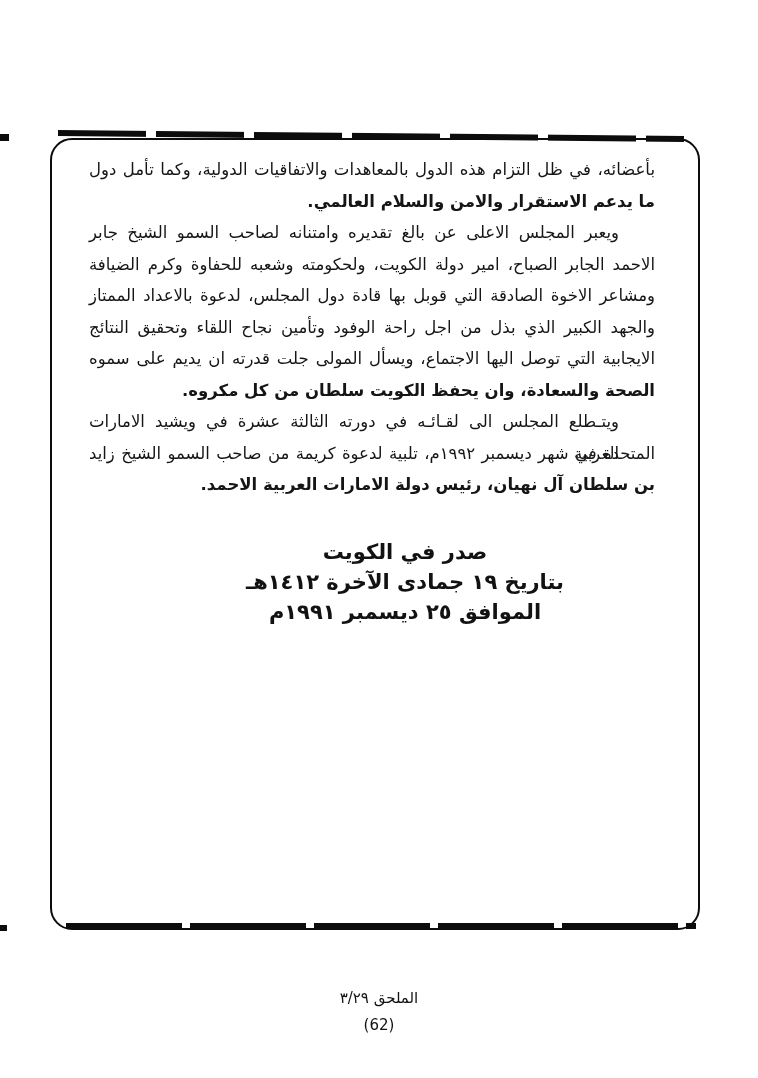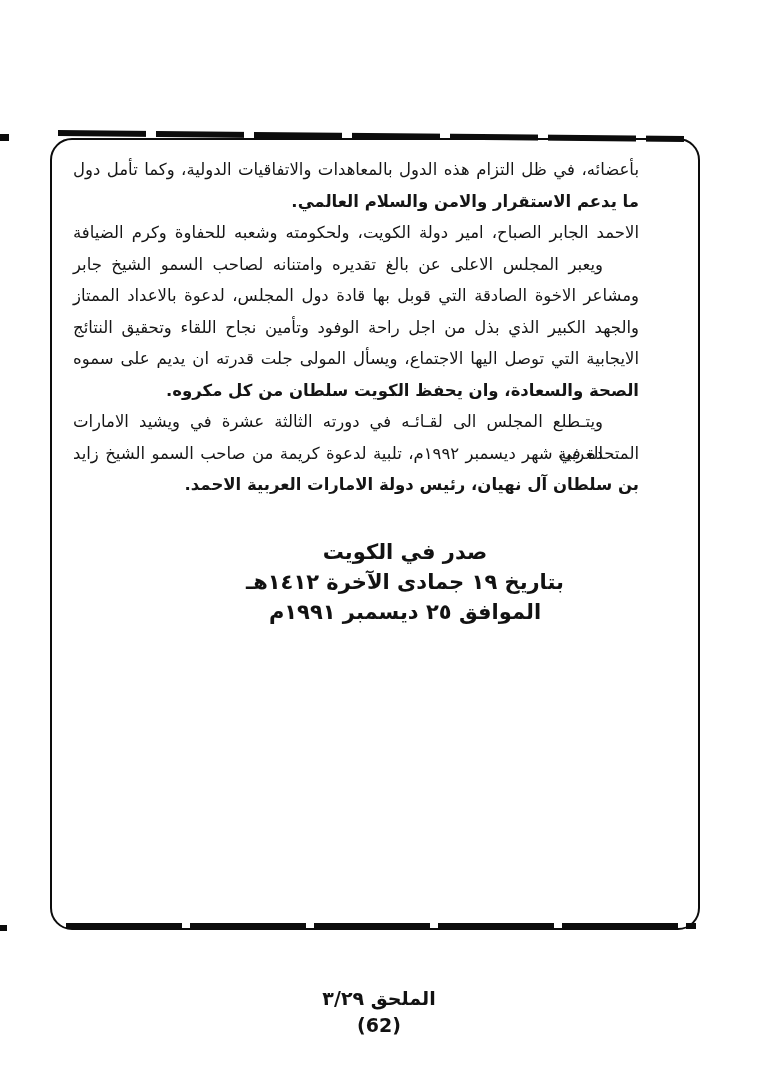--- a/index.html
+++ b/index.html
@@ -50,21 +50,21 @@
     position: absolute;
     left: 0;
     background: #0c0c0c;
   }
   .edge-tick.t1 { top: 134px; width: 9px; height: 7px; }
   .edge-tick.t2 { top: 925px; width: 7px; height: 6px; }
 
   
   .bodytext {
     position: absolute;
-    right: 119px;
+    right: 103px;
     top: 154px;
     width: 566px;
     direction: rtl;
     font-size: 16.5px;
     line-height: 31.5px;
     color: #151515;
   }
   .ln {
     height: 31.5px;
     overflow: visible;
@@ -91,44 +91,44 @@
   .issued .iline { height: 30px; }
 
   
   .footer {
     position: absolute;
     left: 0;
     top: 985px;
     width: 758px;
     direction: rtl;
     text-align: center;
-    font-weight: bold;
-    font-size: 19px;
+    font-weight: normal;
+    font-size: 15px;
     line-height: 27px;
     color: #121212;
   }
   .footer .fline { height: 27px; }
 </style>
 </head>
 <body>
 
 <div class="page">
 
   <div class="edge-tick t1"></div>
   <div class="edge-tick t2"></div>
 
   <div class="frame"></div>
   <div class="rule top"></div>
   <div class="rule bottom"></div>
 
   <div class="bodytext">
     <div class="ln">بأعضائه، في ظل التزام هذه الدول بالمعاهدات والاتفاقيات الدولية، وكما تأمل دول</div>
     <div class="ln end">ما يدعم الاستقرار والامن والسلام العالمي.</div>
+    <div class="ln in">ويعبر المجلس الاعلى عن بالغ تقديره وامتنانه لصاحب السمو الشيخ جابر</div>
     <div class="ln">الاحمد الجابر الصباح، امير دولة الكويت، ولحكومته وشعبه للحفاوة وكرم الضيافة</div>
-    <div class="ln in">ويعبر المجلس الاعلى عن بالغ تقديره وامتنانه لصاحب السمو الشيخ جابر</div>
     <div class="ln">ومشاعر الاخوة الصادقة التي قوبل بها قادة دول المجلس، لدعوة بالاعداد الممتاز</div>
     <div class="ln">والجهد الكبير الذي بذل من اجل راحة الوفود وتأمين نجاح اللقاء وتحقيق النتائج</div>
     <div class="ln">الايجابية التي توصل اليها الاجتماع، ويسأل المولى جلت قدرته ان يديم على سموه</div>
     <div class="ln end">الصحة والسعادة، وان يحفظ الكويت سلطان من كل مكروه.</div>
     <div class="ln in">ويتـطلع المجلس الى لقـائـه في دورته الثالثة عشرة في ويشيد الامارات العربية</div>
     <div class="ln">المتحدة في شهر ديسمبر ١٩٩٢م، تلبية لدعوة كريمة من صاحب السمو الشيخ زايد</div>
     <div class="ln end">بن سلطان آل نهيان، رئيس دولة الامارات العربية الاحمد.</div>
   </div>
 
   <div class="issued">

